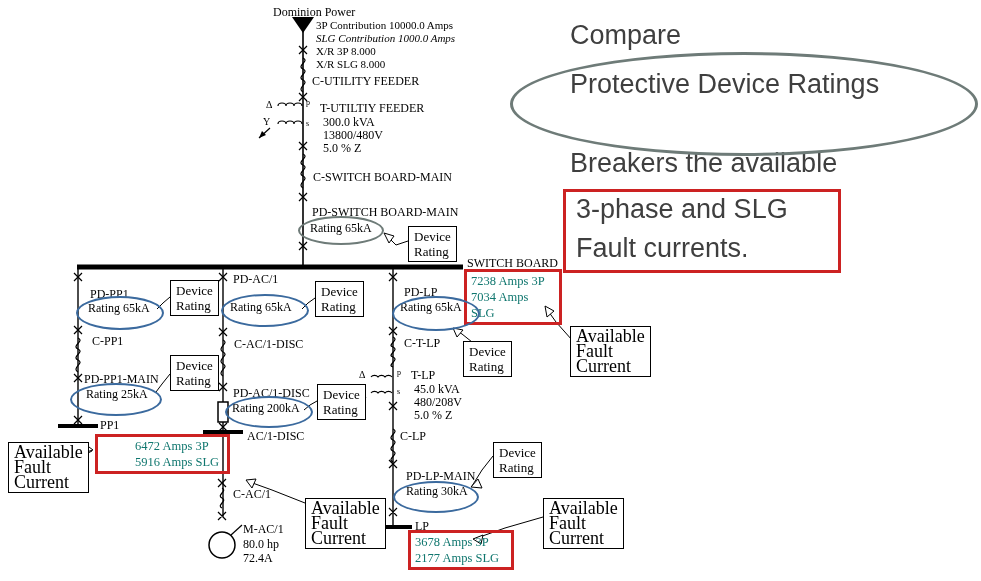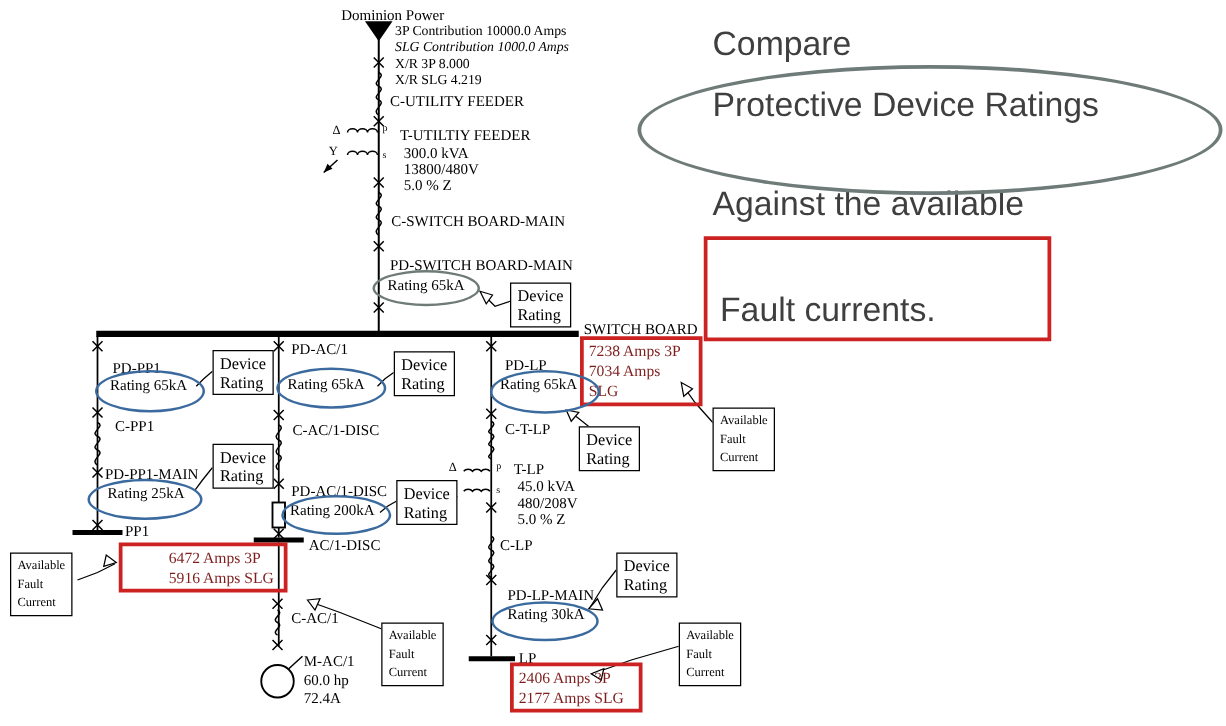--- a/index.html
+++ b/index.html
@@ -2,23 +2,23 @@
 <html style="--oval-blue: #3b6a9e; --box-red: #cc2222; --ellipse-gray: #6e7b78; --annotation-text: #3f3f3f;"><head>
 <meta charset="utf-8">
 <style>
   html,body{margin:0;padding:0;background:#fff;}
   .canvas{position:relative;width:981px;height:581px;background:#fff;overflow:hidden;
           font-family:"Liberation Serif",serif;color:#000;}
   .lbl{position:absolute;font:12px "Liberation Serif",serif;white-space:nowrap;color:#000;}
   .sm{font-size:11px;}
   .callout{position:absolute;border:1.5px solid #000;background:#fff;
            font:13px/15px "Liberation Serif",serif;padding:2px 5px;color:#000;}
-  .afc{font-size:10px;}
+  .afc{font-size:18px;}
   .redbox{position:absolute;border:3px solid var(--box-red,#cc2222);
-          font:12.5px/16px "Liberation Serif",serif;padding:1px 4px;color:#7f1d1d;background:transparent;}
+          font:12.5px/16px "Liberation Serif",serif;padding:1px 4px;color:#0f766e;background:transparent;}
   .oval{position:absolute;border:2.5px solid var(--oval-blue,#3b6a9e);border-radius:50%;background:transparent;}
   .oval.gray{border-color:var(--ellipse-gray,#6e7b78);}
   .big{position:absolute;font:27px "Liberation Sans",sans-serif;color:var(--annotation-text,#3f3f3f);white-space:nowrap;}
   .bigellipse{position:absolute;border:3px solid var(--ellipse-gray,#6e7b78);border-radius:50%;}
   .bigred{position:absolute;border:3px solid var(--box-red,#cc2222);}
   .glyph{position:absolute;font:10px "Liberation Serif",serif;color:#000;line-height:10px;}
   svg{position:absolute;left:0;top:0;}
 </style>
 </head>
 <body>
@@ -111,21 +111,21 @@
   <span class="glyph" style="left:306px;top:119px;font-size:8px;">s</span>
   <span class="glyph" style="left:359px;top:370px;">Δ</span>
   <span class="glyph" style="left:358px;top:386px;">Y</span>
   <span class="glyph" style="left:397px;top:368px;font-size:8px;">p</span>
   <span class="glyph" style="left:397px;top:387px;font-size:8px;">s</span>
 
   <div class="lbl" style="left:273px;top:5px;">Dominion Power</div>
   <div class="lbl sm" style="left:316px;top:19px;">3P Contribution  10000.0 Amps</div>
   <div class="lbl sm" style="left:316px;top:32px;font-style:italic;">SLG Contribution  1000.0 Amps</div>
   <div class="lbl sm" style="left:316px;top:45px;">X/R 3P 8.000</div>
-  <div class="lbl sm" style="left:316px;top:58px;">X/R SLG 4.219</div>
+  <div class="lbl sm" style="left:316px;top:58px;">X/R SLG 8.000</div>
   <div class="lbl" style="left:312px;top:74px;">C-UTILITY FEEDER</div>
   <div class="lbl" style="left:320px;top:101px;">T-UTILTIY FEEDER</div>
   <div class="lbl" style="left:323px;top:115px;">300.0 kVA</div>
   <div class="lbl" style="left:323px;top:128px;">13800/480V</div>
   <div class="lbl" style="left:323px;top:141px;">5.0 % Z</div>
   <div class="lbl" style="left:313px;top:170px;">C-SWITCH BOARD-MAIN</div>
   <div class="lbl" style="left:312px;top:205px;">PD-SWITCH BOARD-MAIN</div>
   <div class="lbl" style="left:310px;top:221px;">Rating 65kA</div>
   <div class="oval gray" style="left:298px;top:216px;width:82px;height:25px;"></div>
 
@@ -151,38 +151,38 @@
   <div class="lbl" style="left:233px;top:272px;">PD-AC/1</div>
   <div class="lbl" style="left:230px;top:300px;">Rating 65kA</div>
   <div class="oval" style="left:221px;top:294px;width:84px;height:29px;"></div>
   <div class="lbl" style="left:234px;top:337px;">C-AC/1-DISC</div>
   <div class="lbl" style="left:233px;top:386px;">PD-AC/1-DISC</div>
   <div class="lbl" style="left:232px;top:401px;">Rating 200kA</div>
   <div class="oval" style="left:225px;top:396px;width:84px;height:28px;"></div>
   <div class="lbl" style="left:247px;top:429px;">AC/1-DISC</div>
   <div class="lbl" style="left:233px;top:487px;">C-AC/1</div>
   <div class="lbl" style="left:243px;top:522px;">M-AC/1</div>
-  <div class="lbl" style="left:243px;top:537px;">60.0 hp</div>
+  <div class="lbl" style="left:243px;top:537px;">80.0 hp</div>
   <div class="lbl" style="left:243px;top:551px;">72.4A</div>
 
   <div class="lbl" style="left:404px;top:285px;">PD-LP</div>
   <div class="lbl" style="left:400px;top:300px;">Rating 65kA</div>
   <div class="oval" style="left:392px;top:296px;width:84px;height:31px;"></div>
   <div class="lbl" style="left:404px;top:336px;">C-T-LP</div>
   <div class="lbl" style="left:411px;top:368px;">T-LP</div>
   <div class="lbl" style="left:414px;top:382px;">45.0 kVA</div>
   <div class="lbl" style="left:414px;top:395px;">480/208V</div>
   <div class="lbl" style="left:414px;top:408px;">5.0 % Z</div>
   <div class="lbl" style="left:400px;top:429px;">C-LP</div>
   <div class="lbl" style="left:406px;top:469px;">PD-LP-MAIN</div>
   <div class="lbl" style="left:406px;top:484px;">Rating 30kA</div>
   <div class="oval" style="left:393px;top:481px;width:82px;height:28px;"></div>
   <div class="lbl" style="left:415px;top:519px;">LP</div>
   <div class="redbox" style="left:408px;top:530px;width:92px;">
-    <div>2406 Amps 3P</div>
+    <div>3678 Amps 3P</div>
     <div>2177 Amps SLG</div>
   </div>
 
   <div class="callout" style="left:408px;top:226px;">
     <div>Device</div>
     <div>Rating</div>
   </div>
   <div class="callout" style="left:170px;top:280px;">
     <div>Device</div>
     <div>Rating</div>
@@ -224,18 +224,19 @@
     <div>Current</div>
   </div>
   <div class="callout afc" style="left:543px;top:498px;">
     <div>Available</div>
     <div>Fault</div>
     <div>Current</div>
   </div>
 
   <div class="big" style="left:570px;top:20px;">Compare</div>
   <div class="big" style="left:570px;top:69px;">Protective Device Ratings</div>
-  <div class="big" style="left:570px;top:148px;">Against the available</div>
+  <div class="big" style="left:570px;top:148px;">Breakers the available</div>
+  <div class="big" style="left:576px;top:194px;">3-phase and SLG</div>
   <div class="big" style="left:576px;top:233px;">Fault currents.</div>
   <div class="bigellipse" style="left:510px;top:52px;width:462px;height:98px;"></div>
   <div class="bigred" style="left:563px;top:189px;width:272px;height:78px;"></div>
 
 </div>
 
 </body></html>

